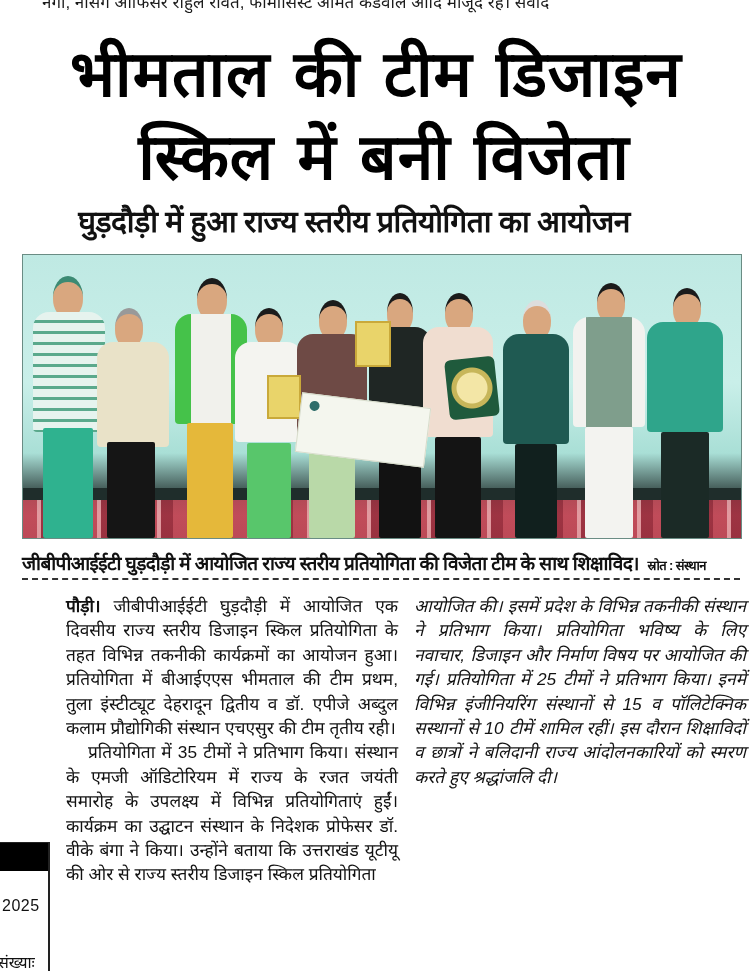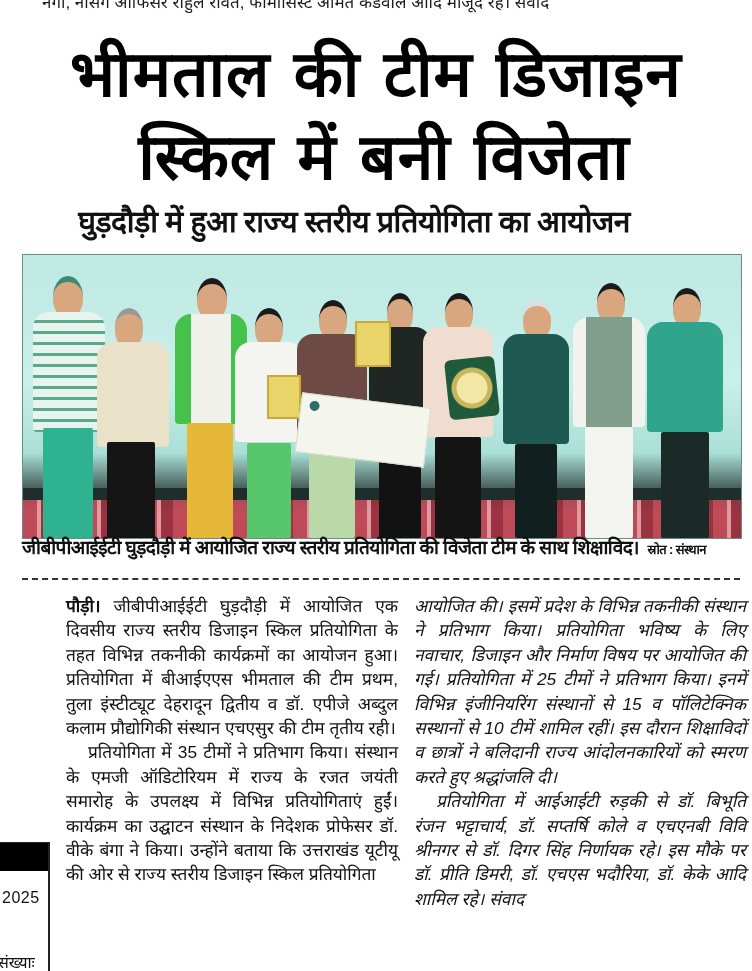--- a/index.html
+++ b/index.html
@@ -53,43 +53,43 @@
     background: #f4f6ee; transform: rotate(7deg); border: 1px solid #d7dccb;
   }
   .cheque .mark { position:absolute; left:8px; top:6px; width:10px; height:10px; border-radius:50%; background:#2f6d6a; }
   .trophy {
     position: absolute; left: 424px; top: 103px; width: 50px; height: 60px;
     background: radial-gradient(circle at 50% 50%, #f3e6a6 0 15px, #c7b65a 16px 20px, #1f5a3c 21px);
     border-radius: 6px; transform: rotate(-6deg);
   }
   .cert { position: absolute; background: #e9d46a; border: 2px solid #c9a93a; }
   .caption {
-    left: 22px; top: 532px; width: 720px; height: 28px; white-space: nowrap;
-    font-size: 19px; line-height: 32px; font-weight: bold; letter-spacing: -0.6px;
+    left: 22px; top: 554px; width: 720px; height: 28px; white-space: nowrap;
+    font-size: 19px; line-height: 20px; font-weight: bold; letter-spacing: -0.6px;
   }
   .caption .src { font-size: 13px; font-weight: bold; margin-left: 4px; }
   .dash-rule {
     left: 22px; top: 578px; width: 718px; height: 0;
     border-top: 2px dashed #333;
   }
   .col {
     top: 594px; width: 332px; font-size: 17.3px; line-height: 24.4px;
     text-align: justify; color: #111;
   }
   .col p { margin: 0; text-indent: 0; }
   .col p.indent { text-indent: 22px; }
   .col .dateline { font-weight: bold; }
   .col-left { left: 66px; }
   .col-right { left: 414px; font-style: italic; }
   .sideframe {
     left: -4px; top: 842px; width: 52px; height: 140px;
     border-right: 2px solid #222; border-top: 1px solid #222;
   }
   .sideframe .blackbar { position: absolute; left: 0; top: 0; width: 52px; height: 28px; background: #000; }
-  .sideframe .year { position: absolute; left: 6px; top: 45px; font-size: 16px; line-height: 20px; letter-spacing: 0.5px; text-align: center; }
+  .sideframe .year { position: absolute; left: 6px; top: 53px; font-size: 16px; line-height: 20px; letter-spacing: 0.5px; text-align: center; }
   .sideframe .label { position: absolute; left: 2px; top: 110px; font-size: 16px; line-height: 20px; white-space: nowrap; }
 </style>
 </head>
 <body>
 
 <div class="abs prev-line">नेगी, नर्सिंग ऑफिसर राहुल रावत, फार्मासिस्ट अमित कंडवाल आदि मौजूद रहे। संवाद</div>
 
 <div class="abs headline l1">भीमताल की टीम डिजाइन</div>
 <div class="abs headline l2">स्किल में बनी विजेता</div>
 <div class="abs subhead">घुड़दौड़ी में हुआ राज्य स्तरीय प्रतियोगिता का आयोजन</div>
@@ -175,20 +175,19 @@
 <div class="abs col col-left">
   <p>
     <span class="dateline">पौड़ी।</span>
     <span>जीबीपीआईईटी घुड़दौड़ी में आयोजित एक दिवसीय राज्य स्तरीय डिजाइन स्किल प्रतियोगिता के तहत विभिन्न तकनीकी कार्यक्रमों का आयोजन हुआ। प्रतियोगिता में बीआईएएस भीमताल की टीम प्रथम, तुला इंस्टीट्यूट देहरादून द्वितीय व डॉ. एपीजे अब्दुल कलाम प्रौद्योगिकी संस्थान एचएसुर की टीम तृतीय रही।</span>
   </p>
   <p class="indent">प्रतियोगिता में 35 टीमों ने प्रतिभाग किया। संस्थान के एमजी ऑडिटोरियम में राज्य के रजत जयंती समारोह के उपलक्ष्य में विभिन्न प्रतियोगिताएं हुईं। कार्यक्रम का उद्घाटन संस्थान के निदेशक प्रोफेसर डॉ. वीके बंगा ने किया। उन्होंने बताया कि उत्तराखंड यूटीयू की ओर से राज्य स्तरीय डिजाइन स्किल प्रतियोगिता</p>
 </div>
 
 <div class="abs col col-right">
   <p>आयोजित की। इसमें प्रदेश के विभिन्न तकनीकी संस्थान ने प्रतिभाग किया। प्रतियोगिता भविष्य के लिए नवाचार, डिजाइन और निर्माण विषय पर आयोजित की गई। प्रतियोगिता में 25 टीमों ने प्रतिभाग किया। इनमें विभिन्न इंजीनियरिंग संस्थानों से 15 व पॉलिटेक्निक सस्थानों से 10 टीमें शामिल रहीं। इस दौरान शिक्षाविदों व छात्रों ने बलिदानी राज्य आंदोलनकारियों को स्मरण करते हुए श्रद्धांजलि दी।</p>
-  <p class="indent">प्रतियोगिता में आईआईटी रुड़की से डॉ. बिभूति रंजन भट्टाचार्य, डॉ. सप्तर्षि कोले व एचएनबी विवि श्रीनगर से डॉ. दिगर सिंह निर्णायक रहे। इस मौके पर डॉ. प्रीति डिमरी, डॉ. एचएस भदौरिया, डॉ. केके आदि शामिल रहे। संवाद</p>
 </div>
 
 <div class="abs sideframe">
   <div class="blackbar"></div>
   <div class="year">2025</div>
   <div class="label">संख्याः</div>
 </div>
 
 </body></html>

